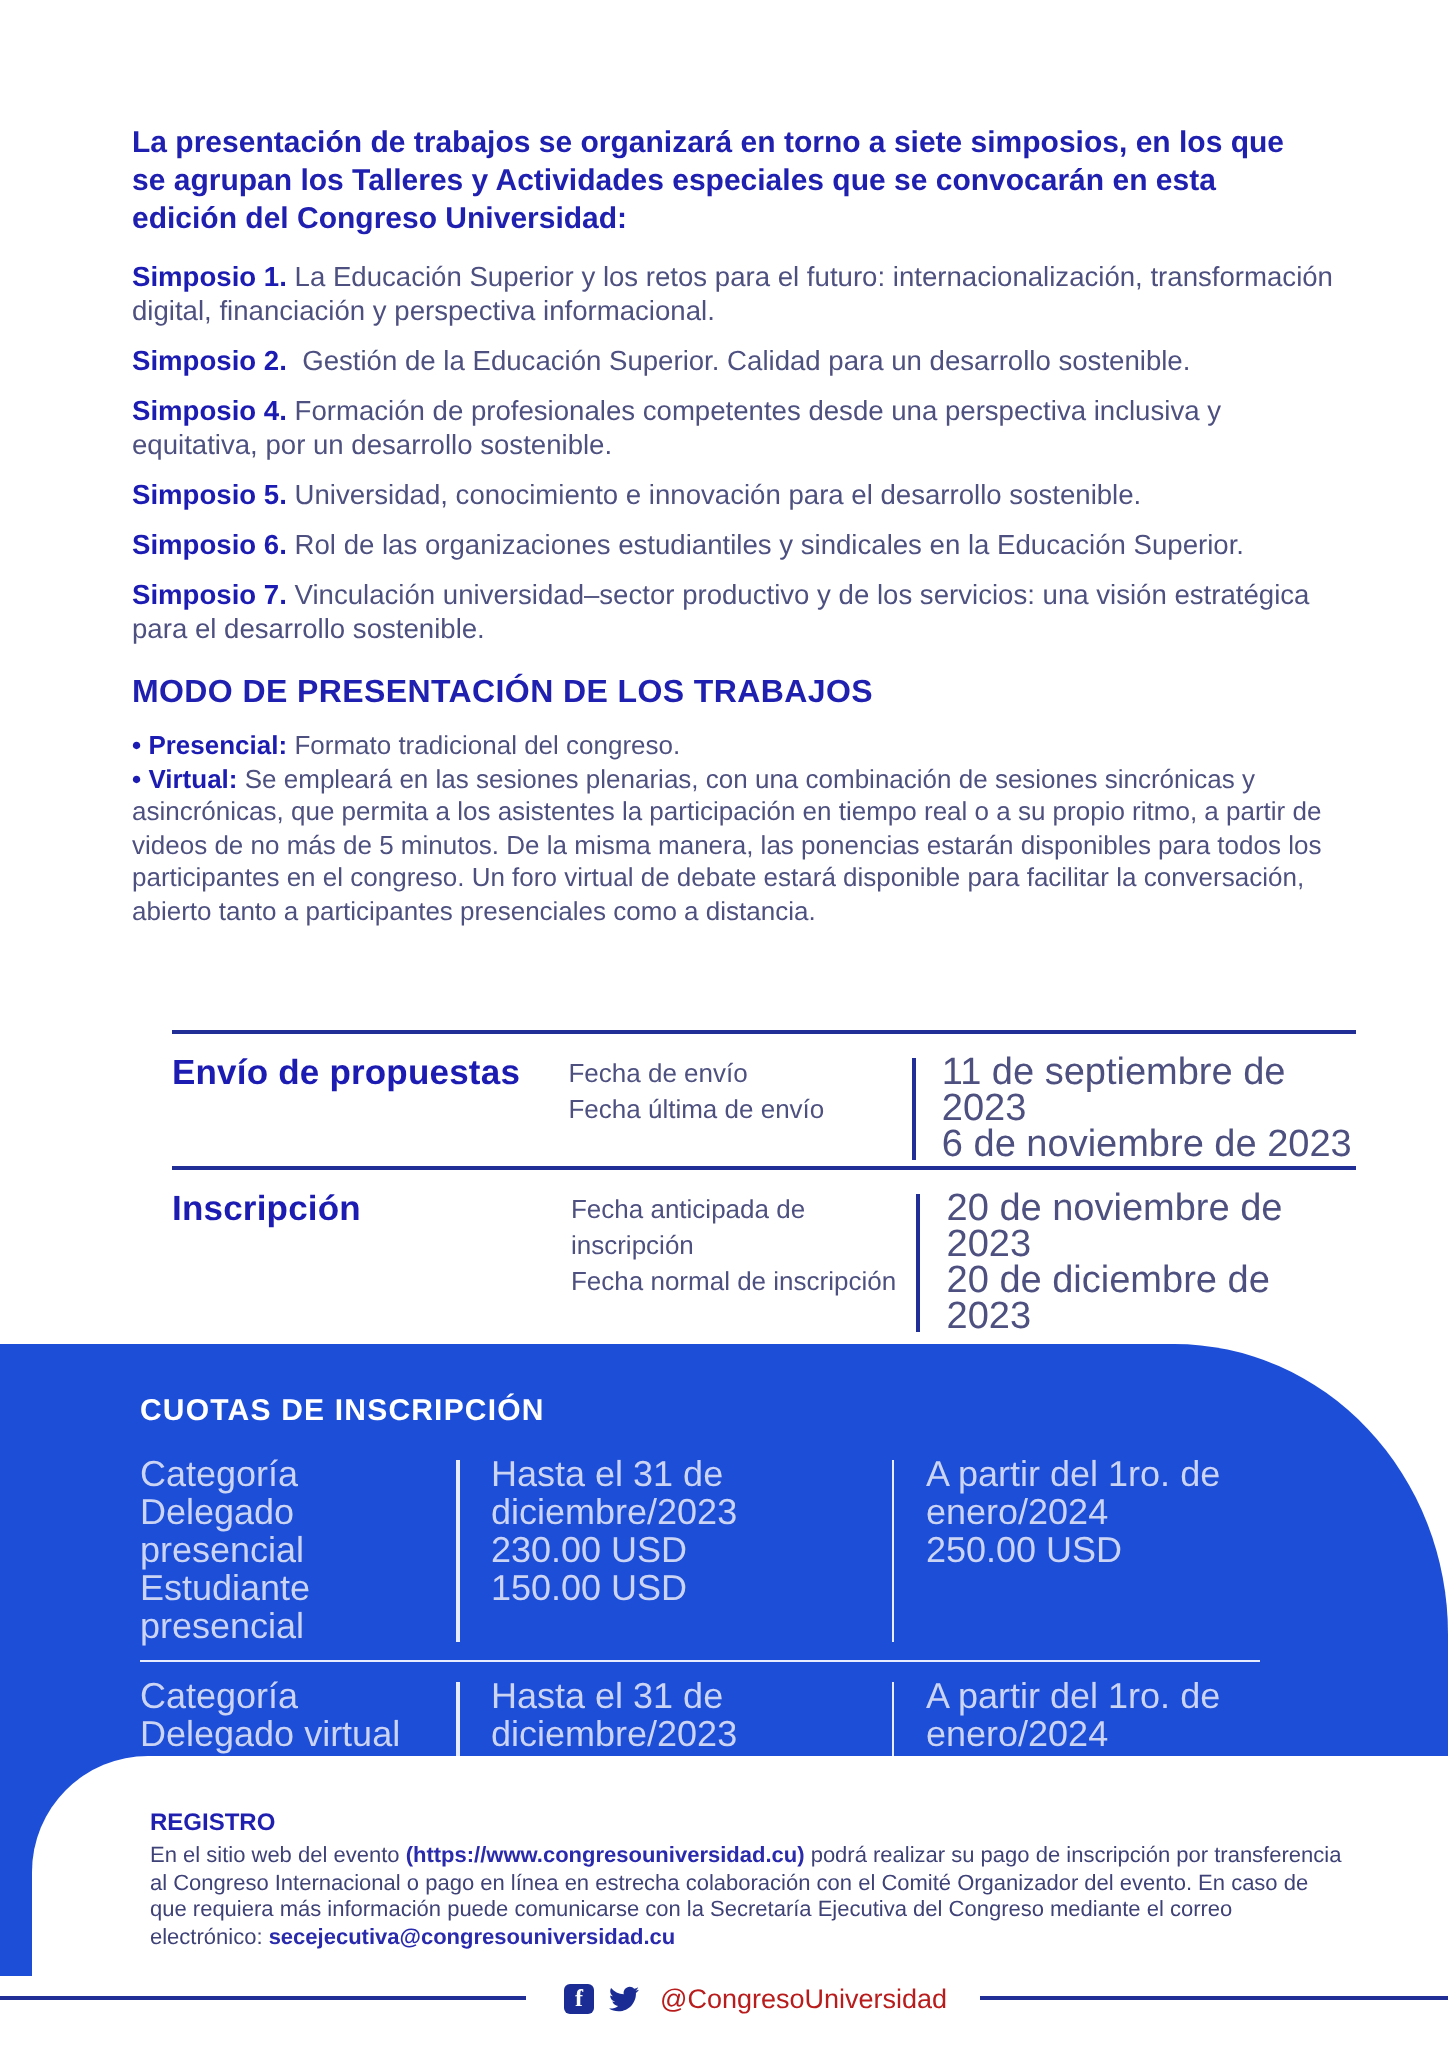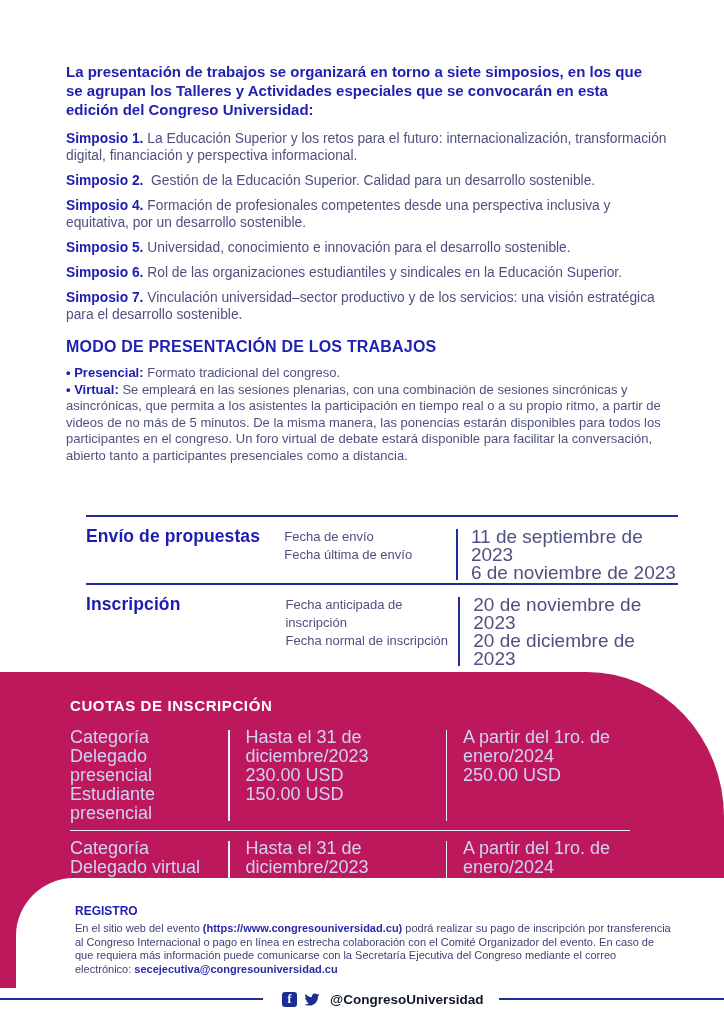--- a/index.html
+++ b/index.html
@@ -36,21 +36,21 @@
   .schedule-heading {
     width: 210px; font-weight: bold; font-size: 17.5px; color: #1c1cb2;
     letter-spacing: 0.1px;
   }
   .schedule-labels { width: 182px; font-size: 13px; line-height: 18px; color: #4e5180; padding-top: 2px; }
   .schedule-vline { width: 2px; align-self: stretch; background: #202e96; margin: 3px 13px 2px 0; }
   .schedule-values { font-size: 19px; line-height: 18px; color: #4e5180; padding-top: 2px; }
   
   .fees-panel {
     position: absolute; left: 0; top: 672px; width: 724px; height: 316px;
-    background: #be185d; border-top-right-radius: 137px 145px;
+    background: #1d4ed8; border-top-right-radius: 137px 145px;
     padding: 25px 94px 0 70px; color: #ccd4f4;
   }
   .fees-heading {
     color: #ffffff; font-weight: bold; font-size: 15px;
     letter-spacing: 0.6px; margin-bottom: 14px;
   }
   .fees-table { display: flex; align-items: stretch; }
   .fees-col { font-size: 18px; line-height: 19px; }
   .col-cat { width: 158px; }
   .col-until { width: 200px; }
@@ -74,21 +74,21 @@
   }
   .footer-rule { height: 2px; background: #202e96; }
   .rule-left { width: 263px; }
   .rule-right { flex: 1; }
   .fb-icon {
     width: 15px; height: 15px; background: #1b2d95; border-radius: 3px;
     color: #ffffff; font-weight: bold; font-size: 12px; line-height: 15px;
     text-align: center; margin: 0 6px 0 19px; font-family: "Liberation Serif", serif;
   }
   .tw-icon { width: 18px; height: 15px; margin-right: 9px; }
-  .handle { font-weight: bold; font-size: 13.5px; color: #0f172a; margin-right: 16px; }
+  .handle { font-weight: normal; font-size: 13.5px; color: #b91c1c; margin-right: 16px; }
 </style>
 </head>
 <body>
 
 <div class="page">
 
   <div class="top-content">
     <p class="intro">La presentación de trabajos se organizará en torno a siete simposios, en los que se agrupan los Talleres y Actividades especiales que se convocarán en esta edición del Congreso Universidad:</p>
 
     <p class="simposio"><b>Simposio 1.</b> <span>La Educación Superior y los retos para el futuro: internacionalización, transformación digital, financiación y perspectiva informacional.</span></p>

